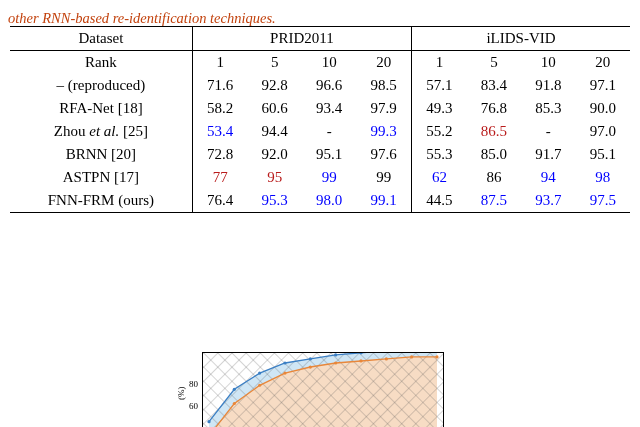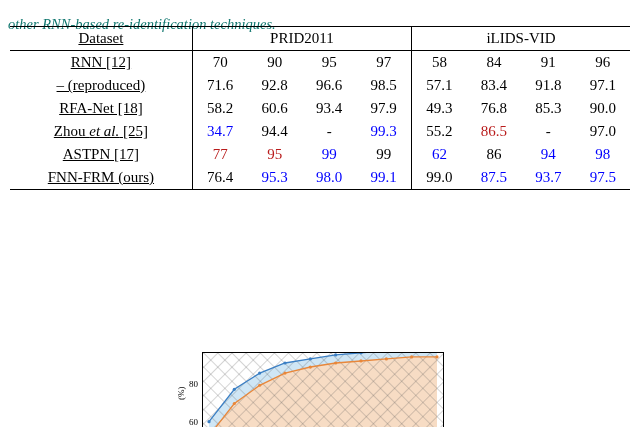--- a/index.html
+++ b/index.html
@@ -10,27 +10,27 @@
   body {
     width: 640px;
     height: 427px;
     overflow: hidden;
     font-family: "Liberation Serif", serif;
     color: #000000;
     position: relative;
   }
   .caption-line {
     position: absolute;
-    top: 16px;
+    top: 10px;
     left: 8px;
     width: 620px;
     font-style: italic;
     font-size: 14.5px;
     line-height: 16px;
-    color: #0f766e;
+    color: #c2410c;
     white-space: nowrap;
     overflow: hidden;
   }
   .table-wrap {
     position: absolute;
     top: 26px;
     left: 10px;
     width: 620px;
   }
   table.results {
@@ -46,21 +46,20 @@
     line-height: 19px;
   }
   .rule-top td, .rule-top th { border-top: 1.6px solid #000; }
   .rule-mid td, .rule-mid th { border-top: 0.9px solid #000; }
   .rule-bot td, .rule-bot th { border-bottom: 1.6px solid #000; }
 
   td.label, th.label {
     text-align: left;
     padding-left: 6px;
     white-space: nowrap;
-    text-decoration: underline;
   }
   .vline {
     border-left: 0.9px solid #000;
   }
   .group-head {
     font-size: 15px;
   }
   .blue { color: #0000ff; font-weight: bold; }
   .cyan { color: #b91c1c; font-weight: bold; }
   .it { font-style: italic; }
@@ -93,46 +92,46 @@
     white-space: nowrap;
   }
   .ytick {
     position: absolute;
     font-size: 9px;
     color: #000;
     text-align: right;
     width: 18px;
   }
   .ytick.t80 { left: 180px; top: 31px; }
-  .ytick.t60 { left: 180px; top: 69px; }
+  .ytick.t60 { left: 180px; top: 53px; }
 </style>
 </head>
 <body>
 
 <div class="caption-line">other RNN-based re-identification techniques.</div>
 
 <div class="table-wrap">
   <table class="results">
     <tbody>
       <tr class="rule-top">
         <th class="label group-head">Dataset</th>
         <th class="group-head vline" colspan="4">PRID2011</th>
         <th class="group-head vline" colspan="4">iLIDS-VID</th>
       </tr>
-    <tr class="rule-mid">
-          <td class="label">RNN [12]</td>
-          <td class="vline">70</td>
-          <td class="">90</td>
-          <td class="">95</td>
-          <td class="">97</td>
-          <td class="vline">58</td>
-          <td class="">84</td>
-          <td class="">91</td>
-          <td class="">96</td>
-        </tr>
+      <tr class="rule-mid">
+        <th class="label">Rank</th>
+        <th class="vline">1</th>
+        <th>5</th>
+        <th>10</th>
+        <th>20</th>
+        <th class="vline">1</th>
+        <th>5</th>
+        <th>10</th>
+        <th>20</th>
+      </tr>
         <tr>
           <td class="label">– (reproduced)</td>
           <td class="vline">71.6</td>
           <td class="">92.8</td>
           <td class="">96.6</td>
           <td class="">98.5</td>
           <td class="vline">57.1</td>
           <td class="">83.4</td>
           <td class="">91.8</td>
           <td class="">97.1</td>
@@ -143,47 +142,58 @@
           <td class="">60.6</td>
           <td class="">93.4</td>
           <td class="">97.9</td>
           <td class="vline">49.3</td>
           <td class="">76.8</td>
           <td class="">85.3</td>
           <td class="">90.0</td>
         </tr>
         <tr>
           <td class="label">Zhou <span class="it">et al.</span>  [25]</td>
-          <td class="blue vline">34.7</td>
+          <td class="blue vline">53.4</td>
           <td class="">94.4</td>
           <td class="">-</td>
           <td class="blue">99.3</td>
           <td class="vline">55.2</td>
           <td class="cyan">86.5</td>
           <td class="">-</td>
           <td class="">97.0</td>
+        </tr>
+        <tr>
+          <td class="label">BRNN [20]</td>
+          <td class="vline">72.8</td>
+          <td class="">92.0</td>
+          <td class="">95.1</td>
+          <td class="">97.6</td>
+          <td class="vline">55.3</td>
+          <td class="">85.0</td>
+          <td class="">91.7</td>
+          <td class="">95.1</td>
         </tr>
         <tr>
           <td class="label">ASTPN [17]</td>
           <td class="cyan vline">77</td>
           <td class="cyan">95</td>
           <td class="blue">99</td>
           <td class="">99</td>
           <td class="blue vline">62</td>
           <td class="">86</td>
           <td class="blue">94</td>
           <td class="blue">98</td>
         </tr>
         <tr class="rule-bot">
           <td class="label">FNN-FRM (ours)</td>
           <td class="vline">76.4</td>
           <td class="blue">95.3</td>
           <td class="blue">98.0</td>
           <td class="blue">99.1</td>
-          <td class="vline">99.0</td>
+          <td class="vline">44.5</td>
           <td class="blue">87.5</td>
           <td class="blue">93.7</td>
           <td class="blue">97.5</td>
         </tr>
       </tbody>
   </table>
 </div>
 
 <div class="chart-area">
   <div class="axis-label-y">(%)</div>

